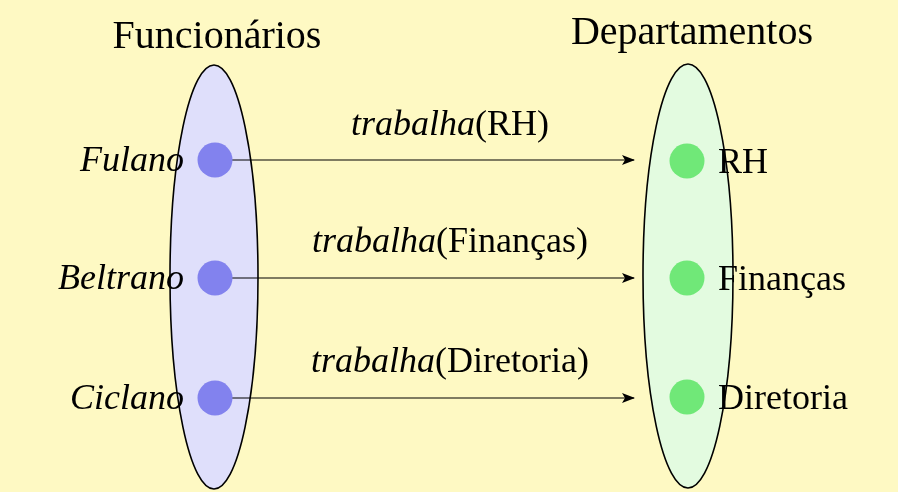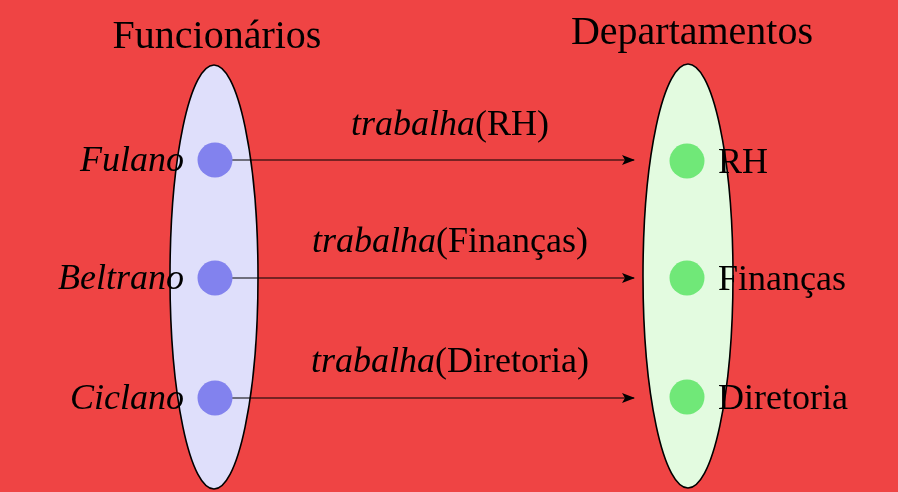--- a/index.html
+++ b/index.html
@@ -4,21 +4,21 @@
 <style>
   html, body {
     margin: 0;
     padding: 0;
     background: #ffffff;
   }
   .canvas {
     position: relative;
     width: 898px;
     height: 492px;
-    background: #ef4444;
+    background: #fef9c3;
     overflow: hidden;
     font-family: "Liberation Serif", "DejaVu Serif", serif;
   }
   svg { display: block; }
   text {
     font-family: "Liberation Serif", "DejaVu Serif", serif;
     fill: #000000;
   }
   .set-title  { font-size: 40px; }
   .member     { font-size: 36px; }

